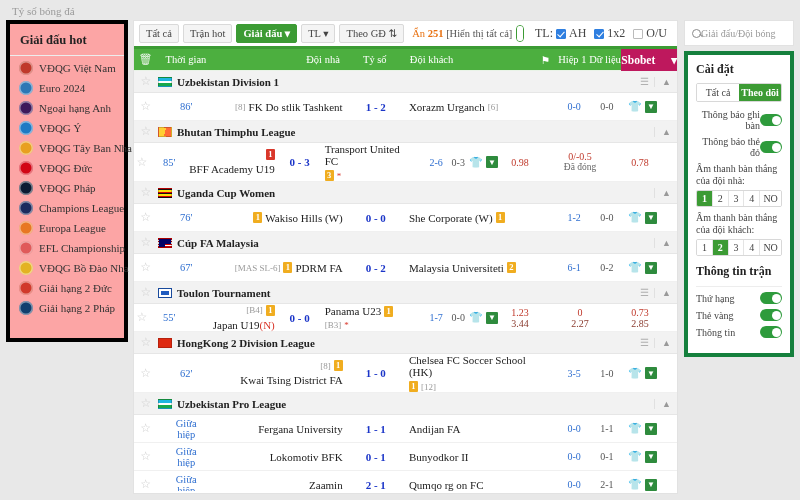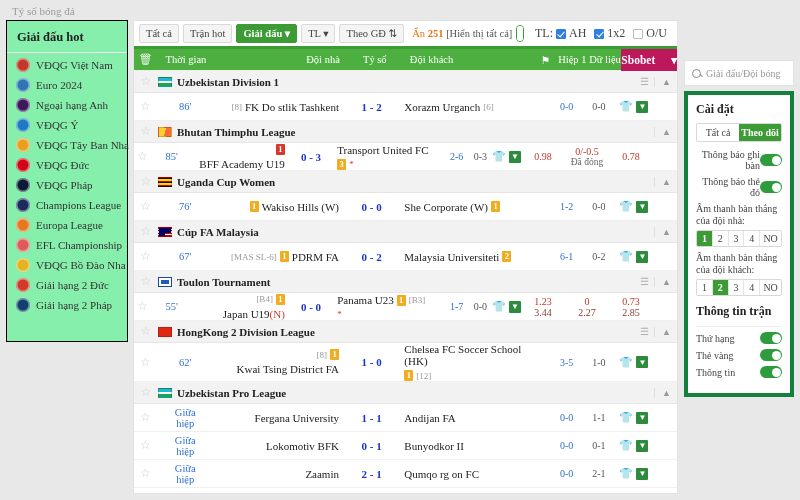--- a/index.html
+++ b/index.html
@@ -15,21 +15,21 @@
 
   .page-title {
     position: absolute; left: 12px; top: 5px;
     font-size: 11px; color: #9a9a9a;
   }
 
   
   .left-sidebar {
     position: absolute; left: 6px; top: 20px;
     width: 122px; height: 322px;
-    background: #86efac; border: 1px solid #000000;
+    background: #fca5a5; border: 4px solid #000000;
     padding: 8px 0 0 0;
   }
   .ls-title {
     font-size: 12.5px; font-weight: bold; color: #222;
     padding: 1px 10px 7px 10px;
     border-bottom: 1px solid #ededed;
     margin-bottom: 2px;
   }
   .ls-item {
     display: flex; align-items: center; gap: 6px;
@@ -167,43 +167,43 @@
   .r-data { width: 34px; text-align: center; color: #555; font-size: 10px; }
   .r-ico { width: 40px; display: flex; align-items: center; justify-content: center; gap: 3px; }
   .shirt { color: #8fbf88; font-size: 11px; }
   .greenbox {
     width: 12px; height: 12px; background: #2e8b3d; color: #fff;
     display: inline-flex; align-items: center; justify-content: center;
     font-size: 8px; border-radius: 1px; cursor: pointer;
   }
   .r-odds {
     flex: 1; display: flex; align-items: center; justify-content: flex-end;
-    gap: 0; padding-right: 24px; font-size: 10px; color: #c0392b;
+    gap: 16px; padding-right: 15px; font-size: 10px; color: #c0392b;
   }
   .odd-col { width: 44px; text-align: center; line-height: 11px; }
   .odd-col .o2 { color: #8a3b2e; }
   .odd-note { color: #666; font-size: 9.5px; }
   .rank { color: #999; font-size: 9px; }
   .badge {
     display: inline-block; min-width: 9px; height: 11px; line-height: 11px;
     padding: 0 2px; color: #fff; font-size: 8.5px; font-weight: bold;
     text-align: center; border-radius: 1px;
   }
   .badge.y { background: #f0ad20; }
   .badge.r { background: #d9372b; }
   .ast { color: #d9372b; font-size: 9px; }
   .tname { color: #222; }
   .tname .n { color: #d9372b; }
 
   
   .right { position: absolute; left: 684px; top: 20px; width: 110px; }
   .searchbox {
     height: 26px; background: #fff; border: 1px solid #e2e2e2;
-    display: flex; align-items: center; gap: 5px; padding: 0 7px;
-    color: #999; font-size: 10px; margin-top: 40px;
+    display: flex; align-items: center; padding: 0 7px;
+    color: #999; font-size: 10px;
   }
   .mag { width: 9px; height: 9px; border: 1.4px solid #8a8a8a; border-radius: 50%; position: relative; flex:0 0 9px;}
   .mag::after { content:""; position: absolute; width: 4px; height: 1.4px; background: #8a8a8a; right: -3.4px; bottom: 0px; transform: rotate(45deg); }
   .panel {
     margin-top: 5px; background: #fff; border: 4px solid #15803d;
     padding: 7px 8px 10px 8px;
   }
   .p-title { font-size: 12px; font-weight: bold; color: #222; margin-bottom: 6px; }
   .seg { display: flex; border: 1px solid #d8d8d8; border-radius: 2px; overflow: hidden; margin-bottom: 7px; }
   .seg div { flex: 1; text-align: center; font-size: 10px; padding: 3px 0; cursor: pointer; background: #fff; color: #444; }

